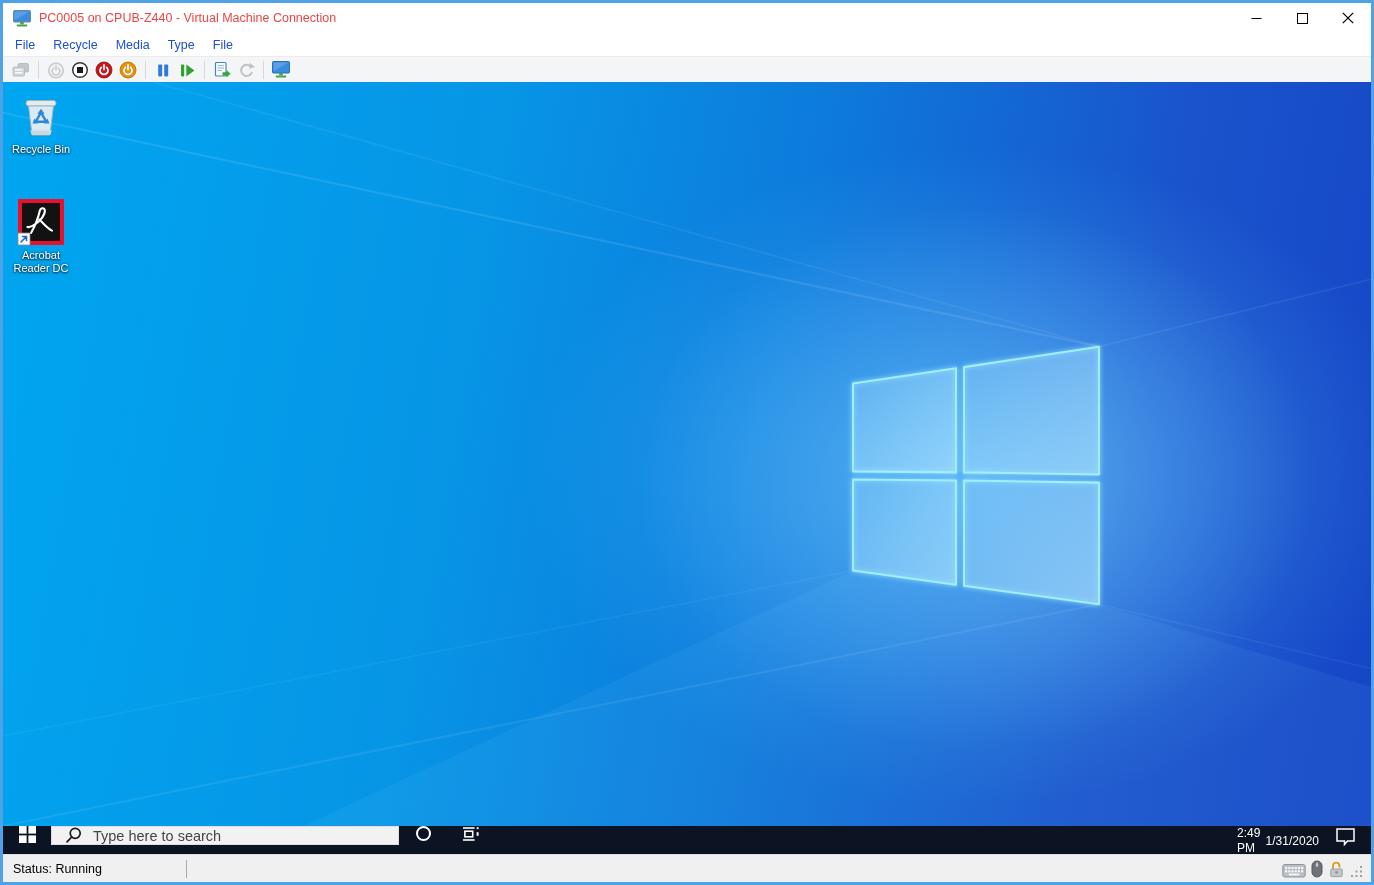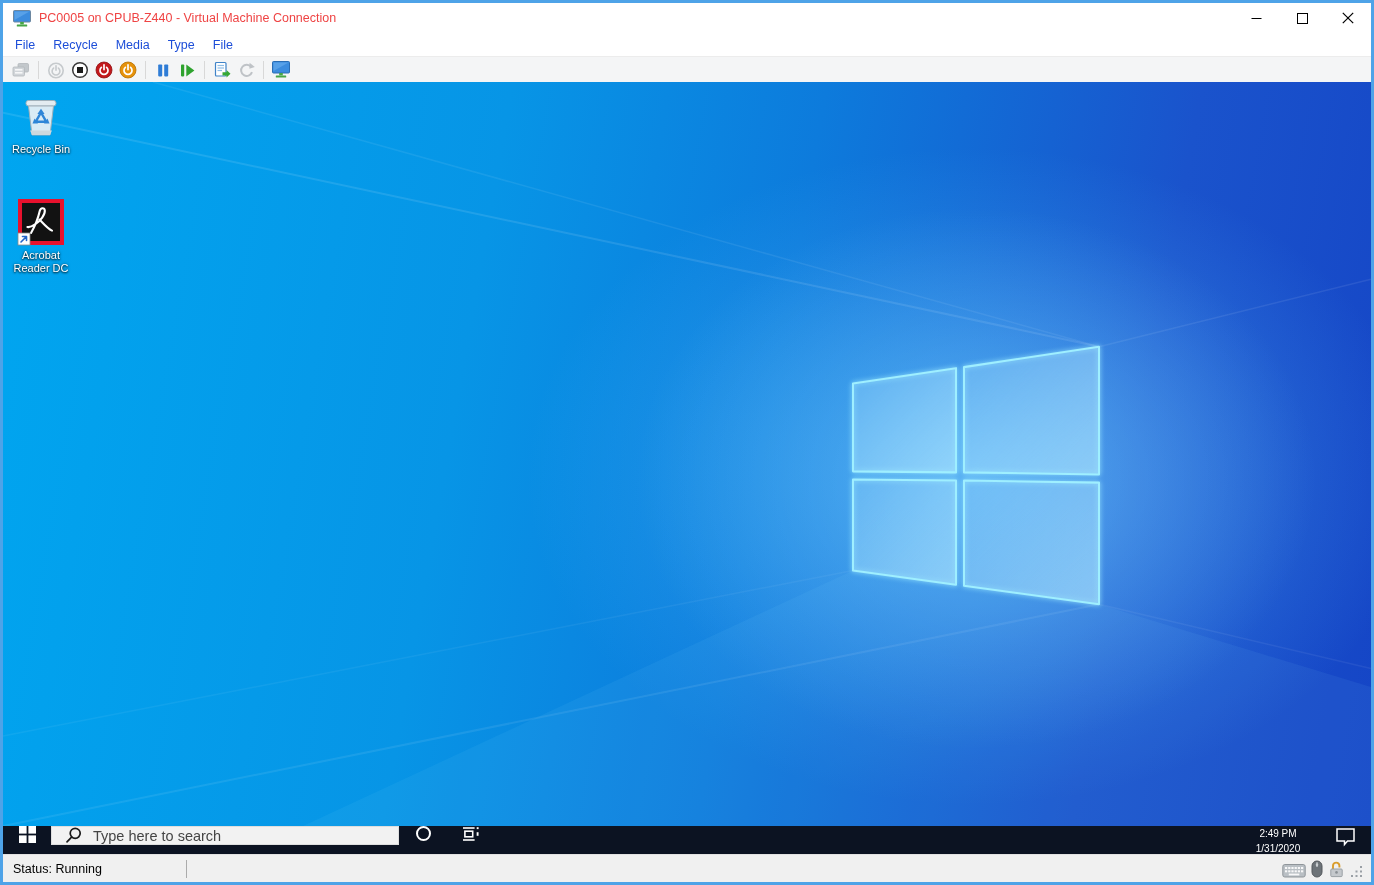--- a/index.html
+++ b/index.html
@@ -40,22 +40,22 @@
 
   
   .taskbar { height:28px; background:#0C1322; display:flex; align-items:flex-start; flex:0 0 auto; }
   .tb-cell { width:48px; display:flex; align-items:center; justify-content:center; flex:0 0 auto; }
   .search-box { width:348px; background:#F2F2F2; border:1px solid #dedede; display:flex; align-items:center; padding-left:13px; flex:0 0 auto; }
   .search-box input { border:none; outline:none; background:transparent; font-size:14.5px; color:#222;
     font-family:"Liberation Sans", sans-serif; margin-left:11px; width:280px; }
   .search-box input::placeholder { color:#454545; opacity:1; }
   .cortana-ring { width:15px; height:15px; border:2.5px solid #fff; border-radius:50%; }
   .tb-spacer { flex:1 1 auto; }
-  .clock { width:82px; display:flex; flex-direction:column; justify-content:center; align-items:center;
-    color:#fff; font-size:10px; line-height:15px; flex:0 0 auto; }
+  .clock { width:82px; display:flex; justify-content:center; align-items:center;
+    color:#fff; font-size:12px; line-height:15px; flex:0 0 auto; }
   .action-cell { width:52px; display:flex; align-items:center; justify-content:center; flex:0 0 auto; }
 
   
   .statusbar { height:28px; background:#F0F0F0; border-top:1px solid #e2e2e2; display:flex; align-items:center;
     padding:0 8px 0 10px; flex:0 0 auto; }
   .sb-text { font-size:12.5px; color:#000; }
   .sb-sep { width:1px; height:18px; background:#ababab; margin-left:84px; }
   .sb-icons { margin-left:auto; display:flex; align-items:flex-end; gap:5px; }
 </style>
 </head>

